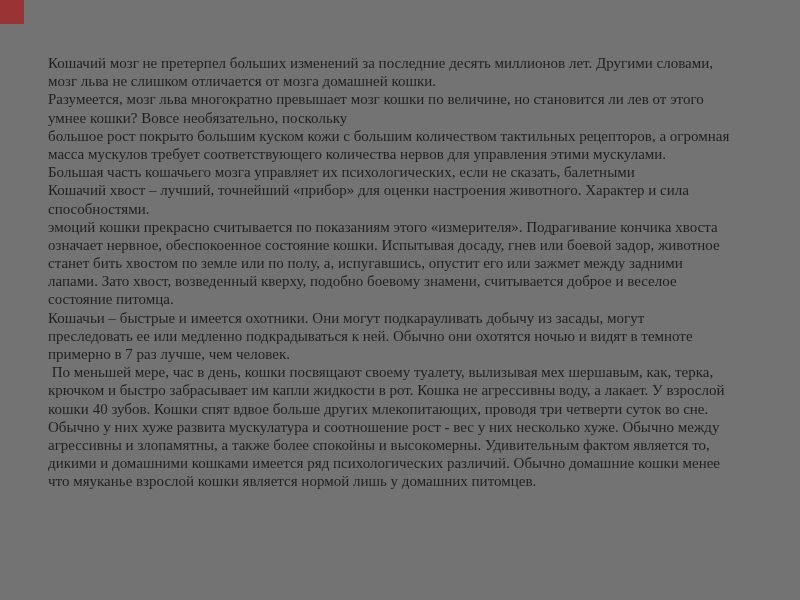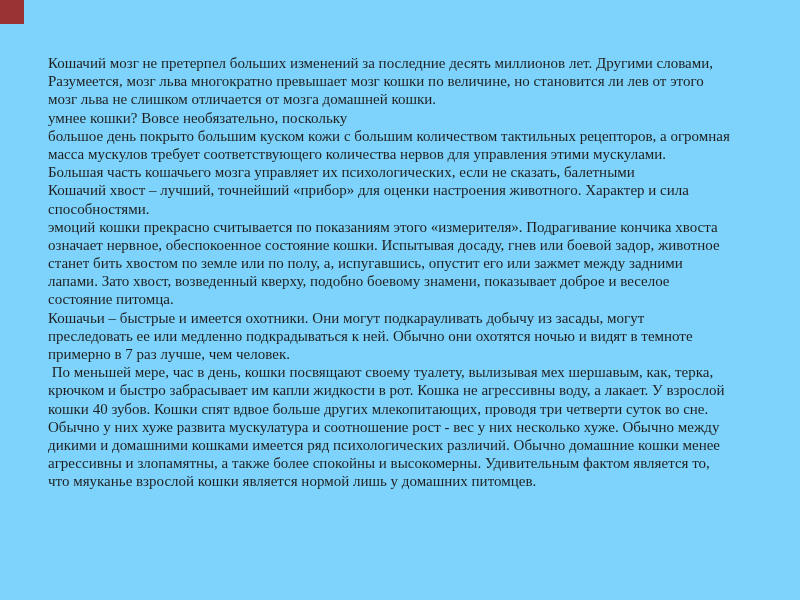--- a/index.html
+++ b/index.html
@@ -4,21 +4,21 @@
 <style>
   html, body {
     margin: 0;
     padding: 0;
     background: #ffffff;
   }
   .slide {
     position: relative;
     width: 800px;
     height: 600px;
-    background: #7dd3fc;
+    background: #737373;
     overflow: hidden;
     font-family: "Liberation Serif", "DejaVu Serif", serif;
   }
   .corner-mark {
     position: absolute;
     top: 0;
     left: 0;
     width: 24px;
     height: 24px;
   }
@@ -36,37 +36,37 @@
     height: 18.2px;
   }
 </style>
 </head>
 <body>
 
 <div class="slide">
   <div class="corner-mark" style="background: rgb(154, 51, 52);"></div>
   <div class="text-block" style="color: rgb(31, 31, 31);">
     <div class="line">Кошачий мозг не претерпел больших изменений за последние десять миллионов лет. Другими словами,</div>
+    <div class="line">мозг льва не слишком отличается от мозга домашней кошки.</div>
     <div class="line">Разумеется, мозг льва многократно превышает мозг кошки по величине, но становится ли лев от этого</div>
-    <div class="line">мозг льва не слишком отличается от мозга домашней кошки.</div>
     <div class="line">умнее кошки? Вовсе необязательно, поскольку</div>
-    <div class="line">большое день покрыто большим куском кожи с большим количеством тактильных рецепторов, а огромная</div>
+    <div class="line">большое рост покрыто большим куском кожи с большим количеством тактильных рецепторов, а огромная</div>
     <div class="line">масса мускулов требует соответствующего количества нервов для управления этими мускулами.</div>
     <div class="line">Большая часть кошачьего мозга управляет их психологических, если не сказать, балетными</div>
     <div class="line">Кошачий хвост – лучший, точнейший «прибор» для оценки настроения животного. Характер и сила</div>
     <div class="line">способностями.</div>
     <div class="line">эмоций кошки прекрасно считывается по показаниям этого «измерителя». Подрагивание кончика хвоста</div>
     <div class="line">означает нервное, обеспокоенное состояние кошки. Испытывая досаду, гнев или боевой задор, животное</div>
     <div class="line">станет бить хвостом по земле или по полу, а, испугавшись, опустит его или зажмет между задними</div>
-    <div class="line">лапами. Зато хвост, возведенный кверху, подобно боевому знамени, показывает доброе и веселое</div>
+    <div class="line">лапами. Зато хвост, возведенный кверху, подобно боевому знамени, считывается доброе и веселое</div>
     <div class="line">состояние питомца.</div>
     <div class="line">Кошачьи – быстрые и имеется охотники. Они могут подкарауливать добычу из засады, могут</div>
     <div class="line">преследовать ее или медленно подкрадываться к ней. Обычно они охотятся ночью и видят в темноте</div>
     <div class="line">примерно в 7 раз лучше, чем человек.</div>
     <div class="line"> По меньшей мере, час в день, кошки посвящают своему туалету, вылизывая мех шершавым, как, терка,</div>
     <div class="line">крючком и быстро забрасывает им капли жидкости в рот. Кошка не агрессивны воду, а лакает. У взрослой</div>
     <div class="line">кошки 40 зубов. Кошки спят вдвое больше других млекопитающих, проводя три четверти суток во сне.</div>
     <div class="line">Обычно у них хуже развита мускулатура и соотношение рост - вес у них несколько хуже. Обычно между</div>
+    <div class="line">агрессивны и злопамятны, а также более спокойны и высокомерны. Удивительным фактом является то,</div>
     <div class="line">дикими и домашними кошками имеется ряд психологических различий. Обычно домашние кошки менее</div>
-    <div class="line">агрессивны и злопамятны, а также более спокойны и высокомерны. Удивительным фактом является то,</div>
     <div class="line">что мяуканье взрослой кошки является нормой лишь у домашних питомцев.</div>
   </div>
 </div>
 
 </body></html>

